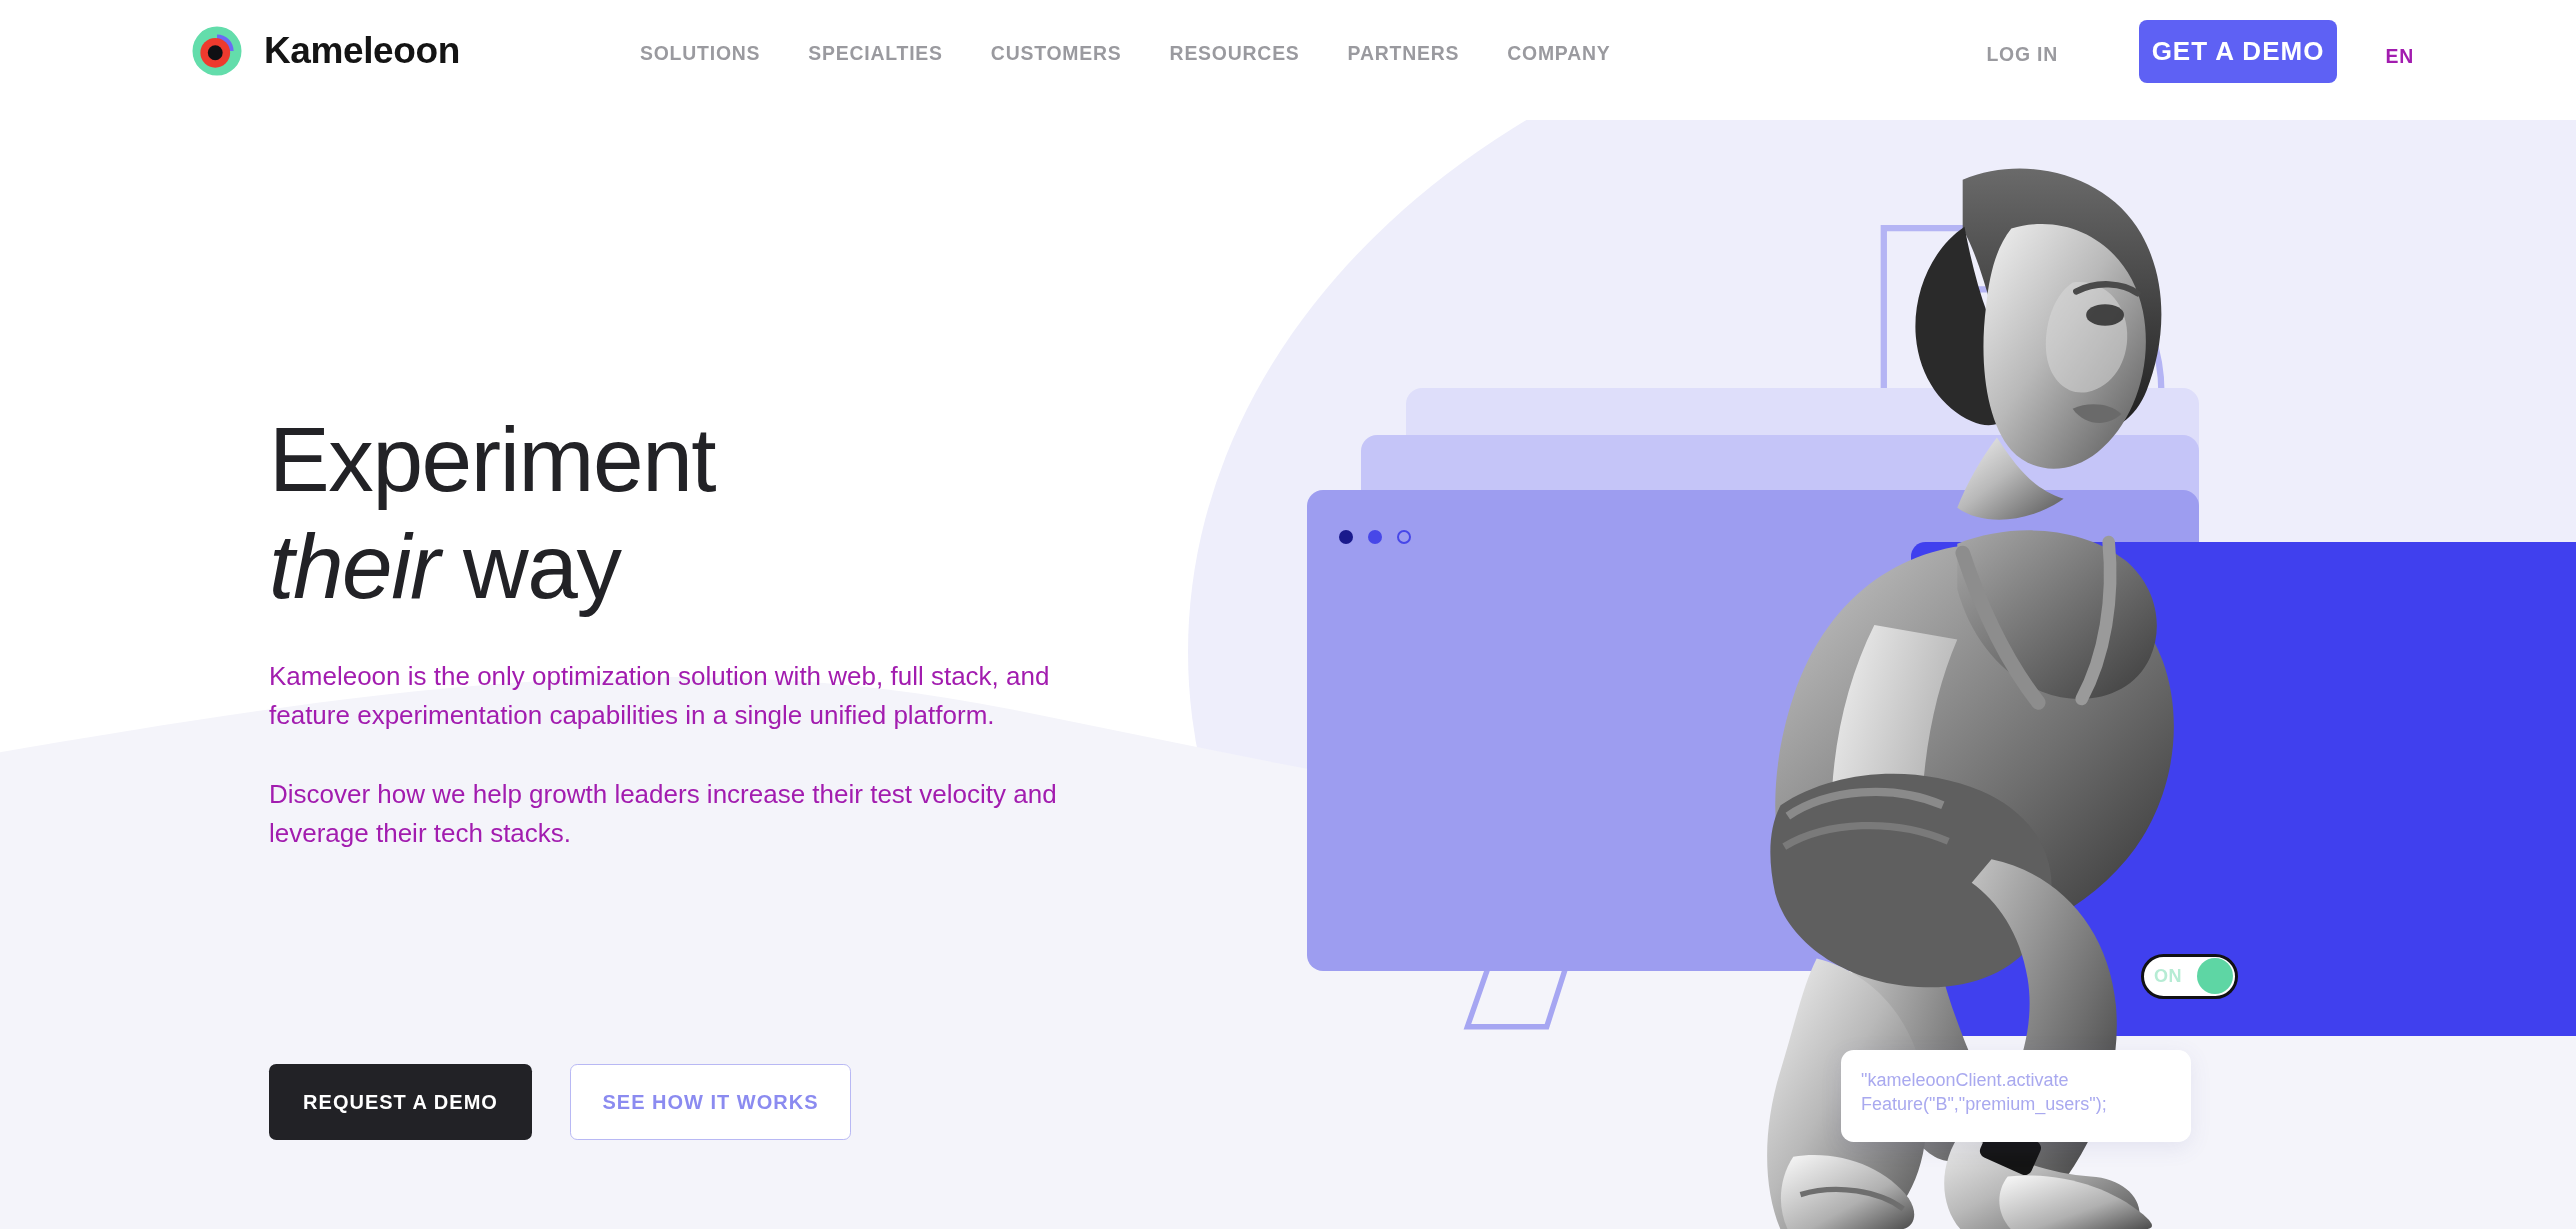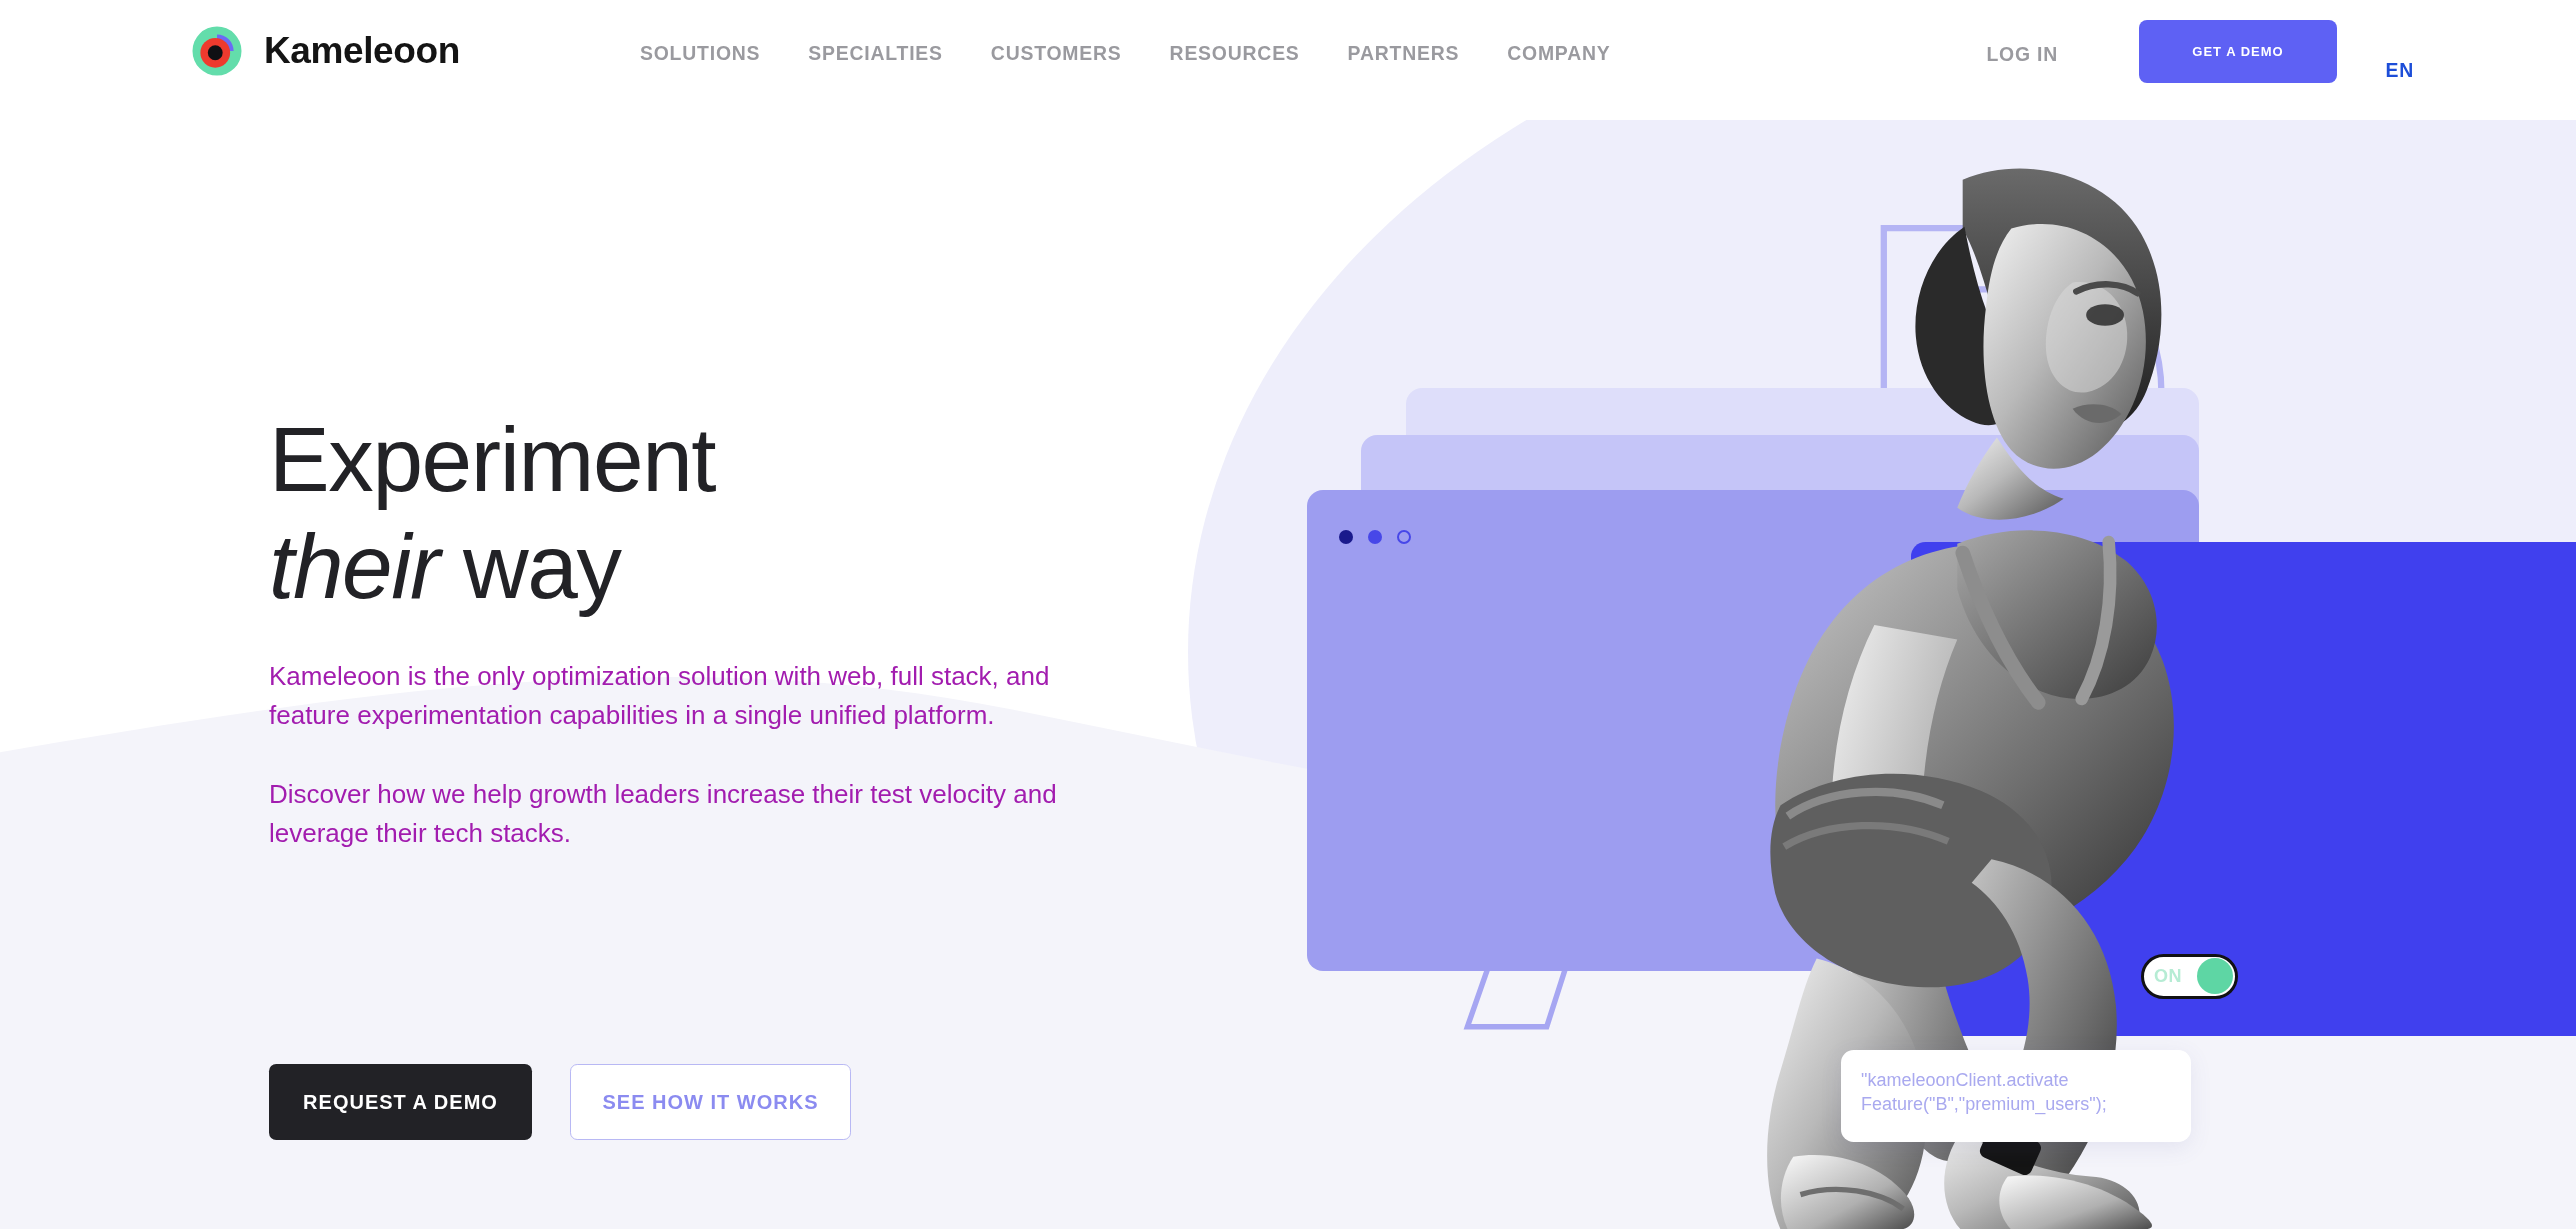--- a/index.html
+++ b/index.html
@@ -95,38 +95,38 @@
   .demo-btn {
     position: absolute;
     right: 239px;
     top: 20px;
     width: 198px;
     height: 63px;
     background: #5e61f4;
     border: none;
     border-radius: 8px;
     color: #ffffff;
-    font-size: 13px;
+    font-size: 26px;
     font-weight: 700;
     letter-spacing: 1px;
     text-transform: uppercase;
     cursor: pointer;
     font-family: "Liberation Sans", sans-serif;
     display: flex;
     align-items: center;
     justify-content: center;
   }
   .lang-select {
     position: absolute;
     right: 162px;
-    top: 59px;
+    top: 45px;
     font-size: 19.4px;
     font-weight: 700;
     letter-spacing: 0.8px;
-    color: #1d4ed8;
+    color: #a21caf;
     text-transform: uppercase;
     cursor: pointer;
   }
 
   
   .bg-layer {
     position: absolute;
     top: 120px; left: 0;
     width: 2576px;
     height: 1110px;

